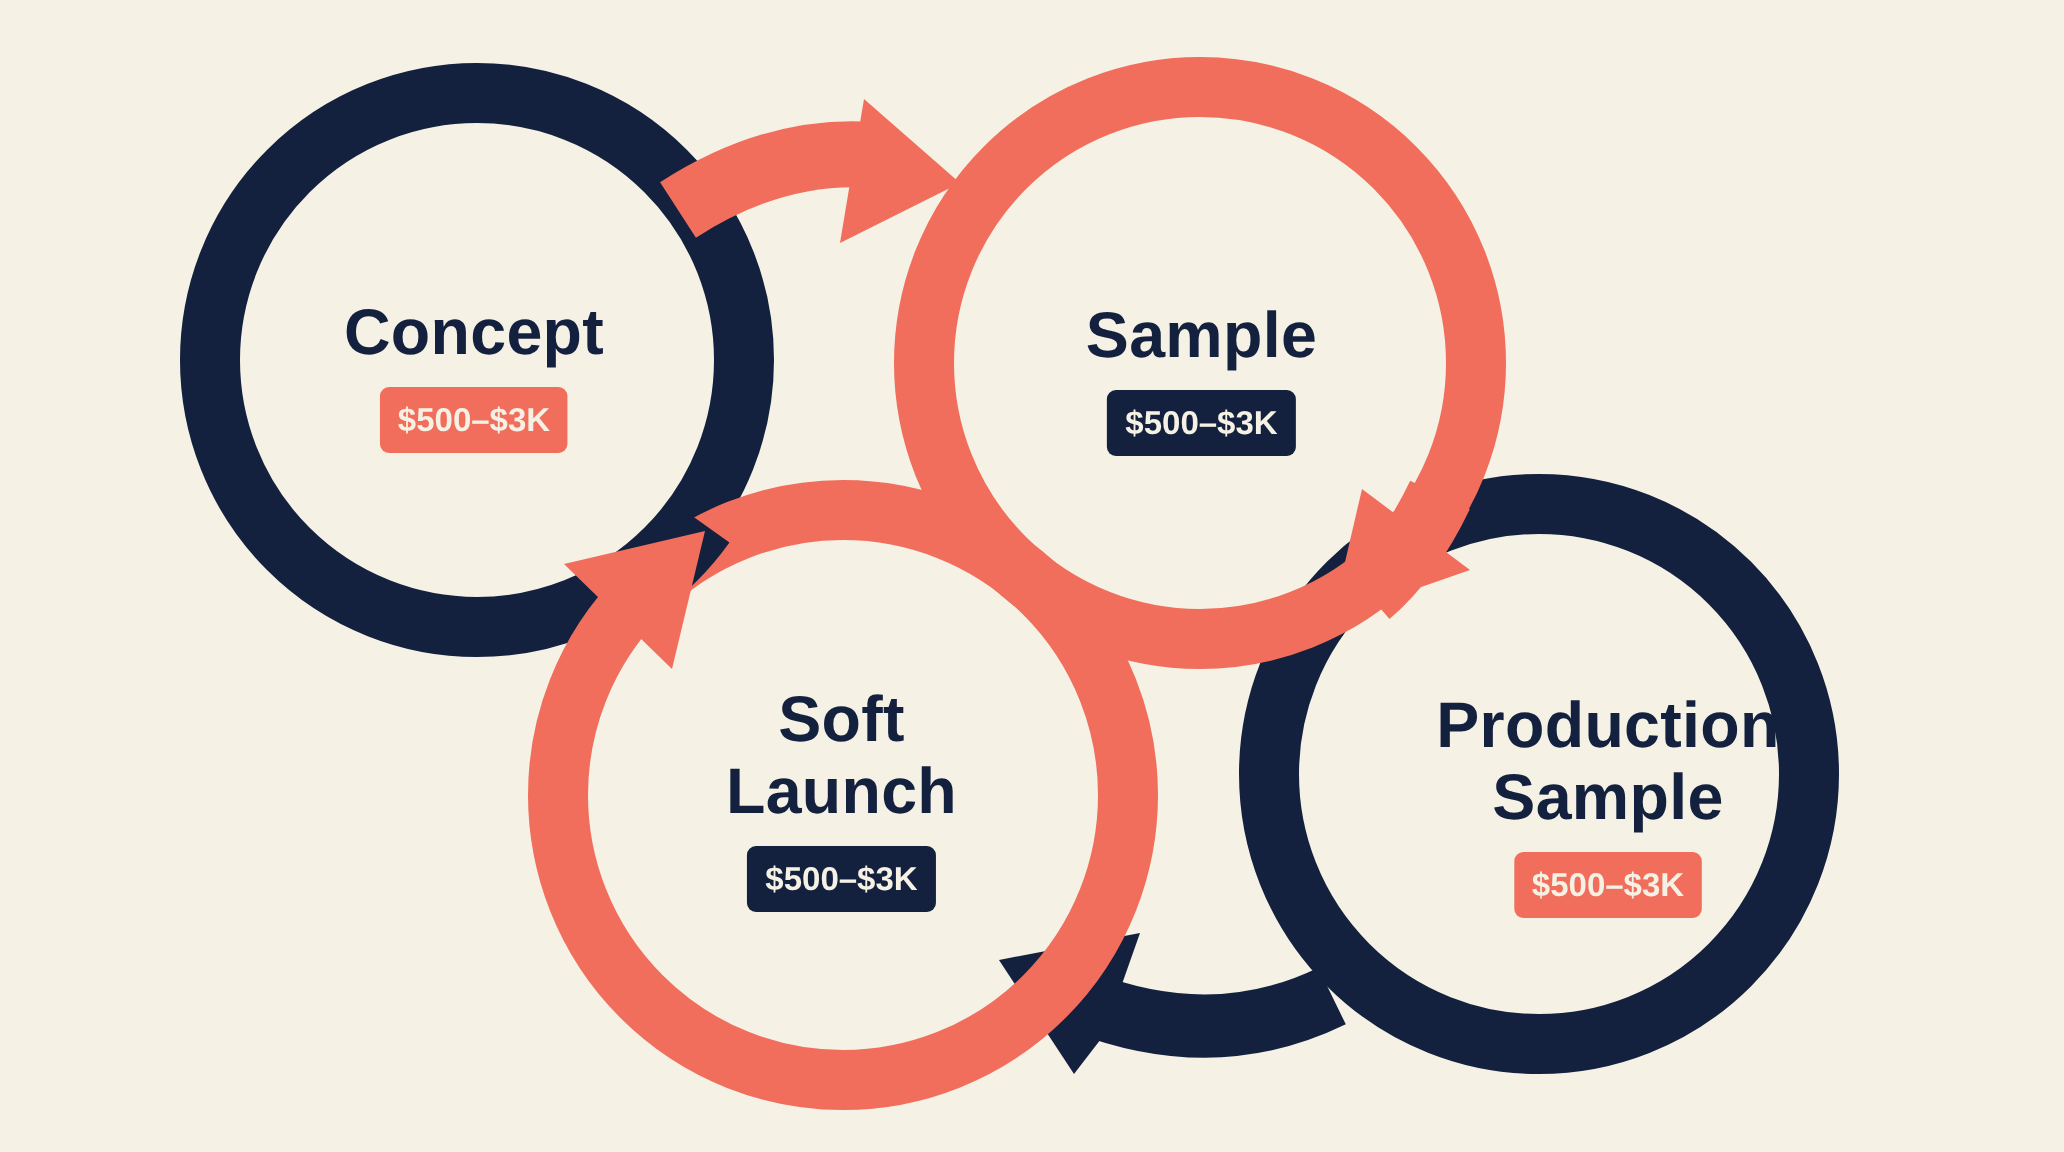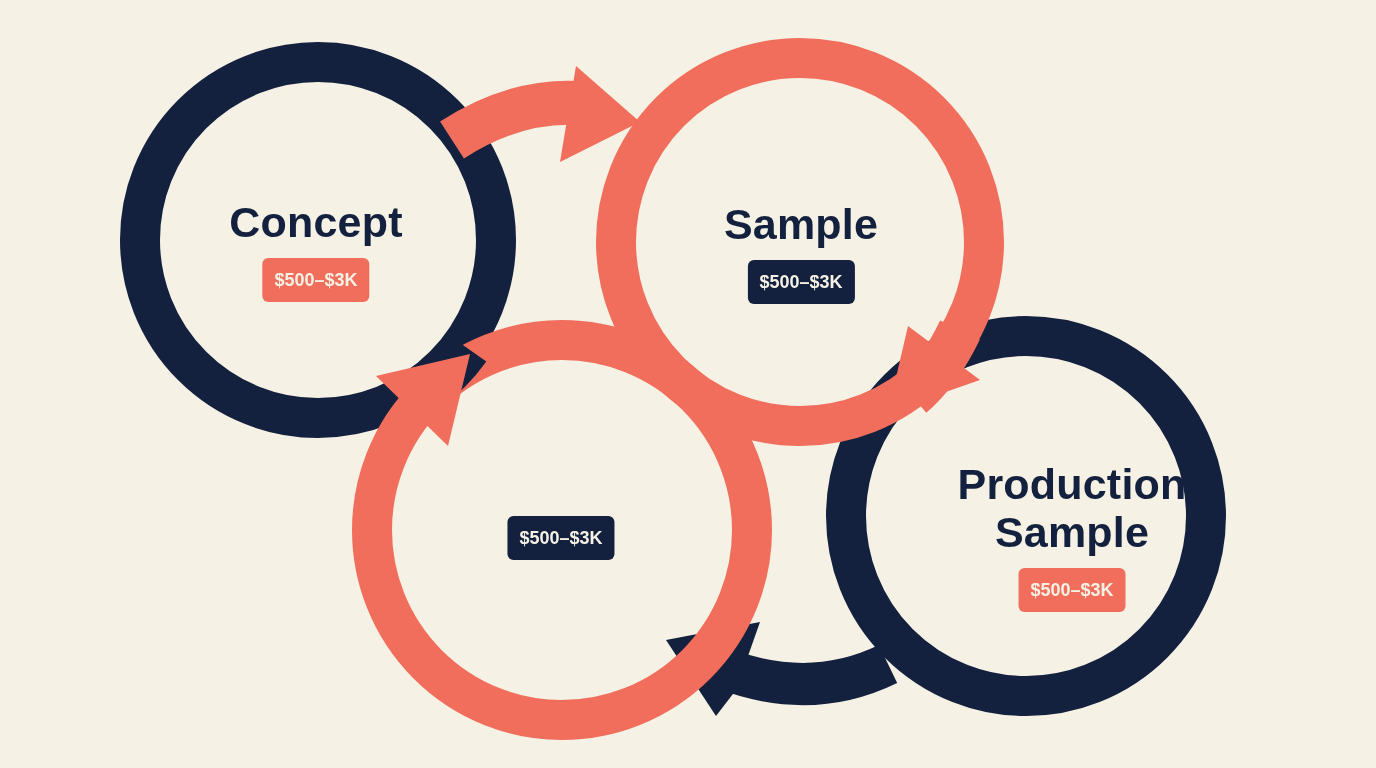--- a/index.html
+++ b/index.html
@@ -37,21 +37,21 @@
       font-size: 43px;
       line-height: 48px;
       color: #13213f;
       letter-spacing: 0.2px;
       white-space: pre-line;
     }
     .badge {
       margin-top: 12px;
       font-family: "Liberation Sans", sans-serif;
       font-weight: 700;
-      font-size: 18px;
+      font-size: 22px;
       line-height: 26px;
       padding: 9px 12px 9px 12px;
       border-radius: 6px;
       color: #f5f1e4;
       white-space: nowrap;
       text-align: center;
     }
     .badge.coral { background: #f16e5c; }
     .badge.navy { background: #13213f; }
   </style>
@@ -103,15 +103,17 @@
     <div class="badge navy">$500–$3K</div>
   </div>
 
   <div class="label-block" style="left:1028px; top:536px;margin-left:44px;">
     <div class="stage-title">Production
 Sample</div>
     <div class="badge coral">$500–$3K</div>
   </div>
 
   <div class="label-block" style="left:561px; top:532px;">
+    <div class="stage-title">Soft
+Launch</div>
     <div class="badge navy">$500–$3K</div>
   </div>
 </div>
 
 </body></html>

